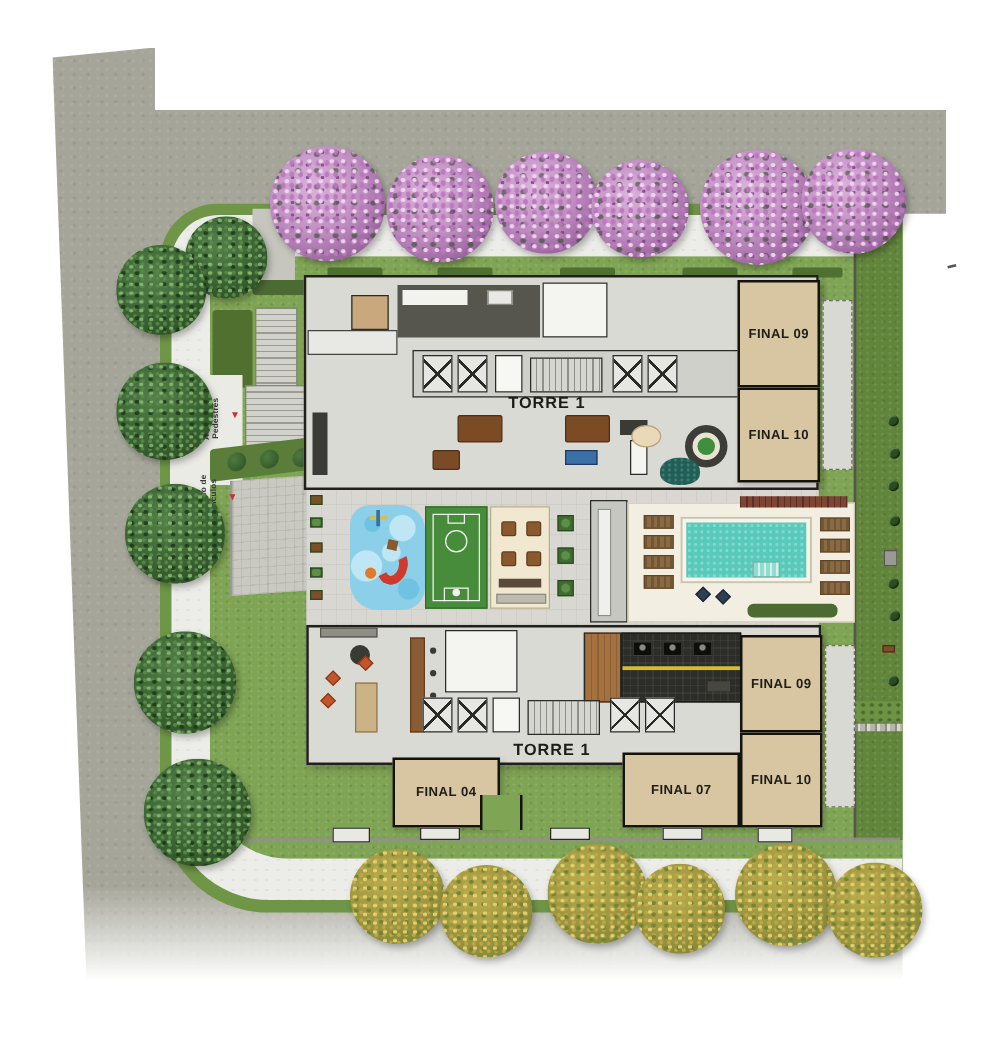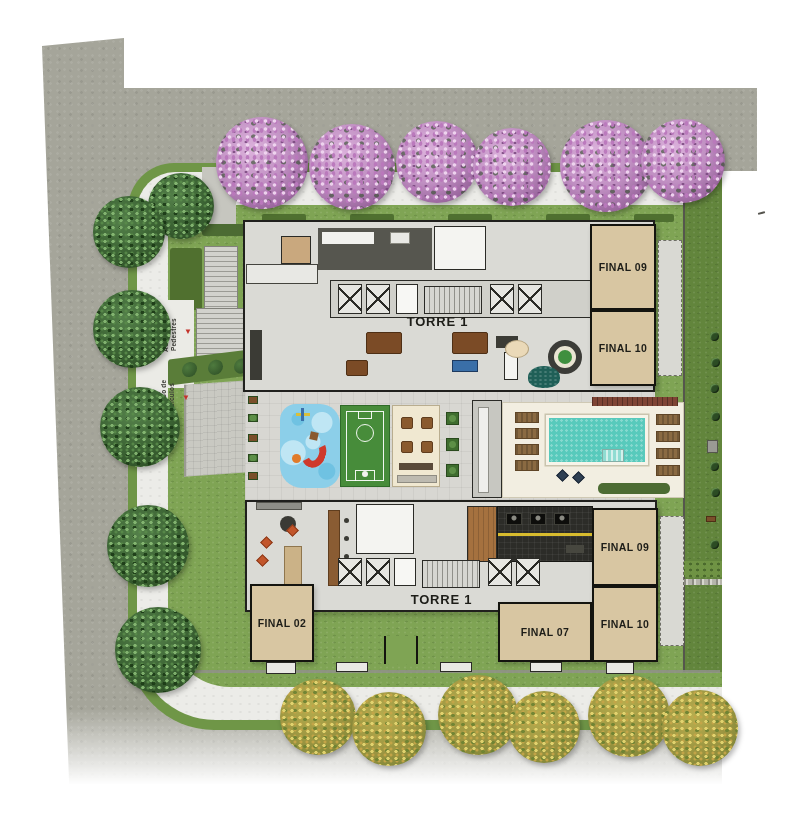--- a/index.html
+++ b/index.html
@@ -394,22 +394,22 @@
 
   <div class="xbox" style="left:338px;top:558px;width:24px;height:28px"></div>
   <div class="xbox" style="left:366px;top:558px;width:24px;height:28px"></div>
   <div class="lift-car" style="left:394px;top:558px;width:22px;height:28px"></div>
   <div class="stairs-h abs" style="left:422px;top:560px;width:58px;height:28px"></div>
   <div class="xbox" style="left:488px;top:558px;width:24px;height:28px"></div>
   <div class="xbox" style="left:516px;top:558px;width:24px;height:28px"></div>
 
   <div class="tower-label" style="left:384px;top:592px;width:115px">TORRE 1</div>
 
-  <div class="unit" style="left:250px;top:584px;width:64px;height:78px">
-    <span>FINAL 02</span>
+  <div class="unit" style="left:314px;top:606px;width:86px;height:56px">
+    <span>FINAL 04</span>
   </div>
   <div class="unit" style="left:498px;top:602px;width:94px;height:60px">
     <span>FINAL 07</span>
   </div>
   <div class="unit" style="left:592px;top:508px;width:66px;height:78px">
     <span>FINAL 09</span>
   </div>
   <div class="unit" style="left:592px;top:586px;width:66px;height:76px">
     <span>FINAL 10</span>
   </div>

